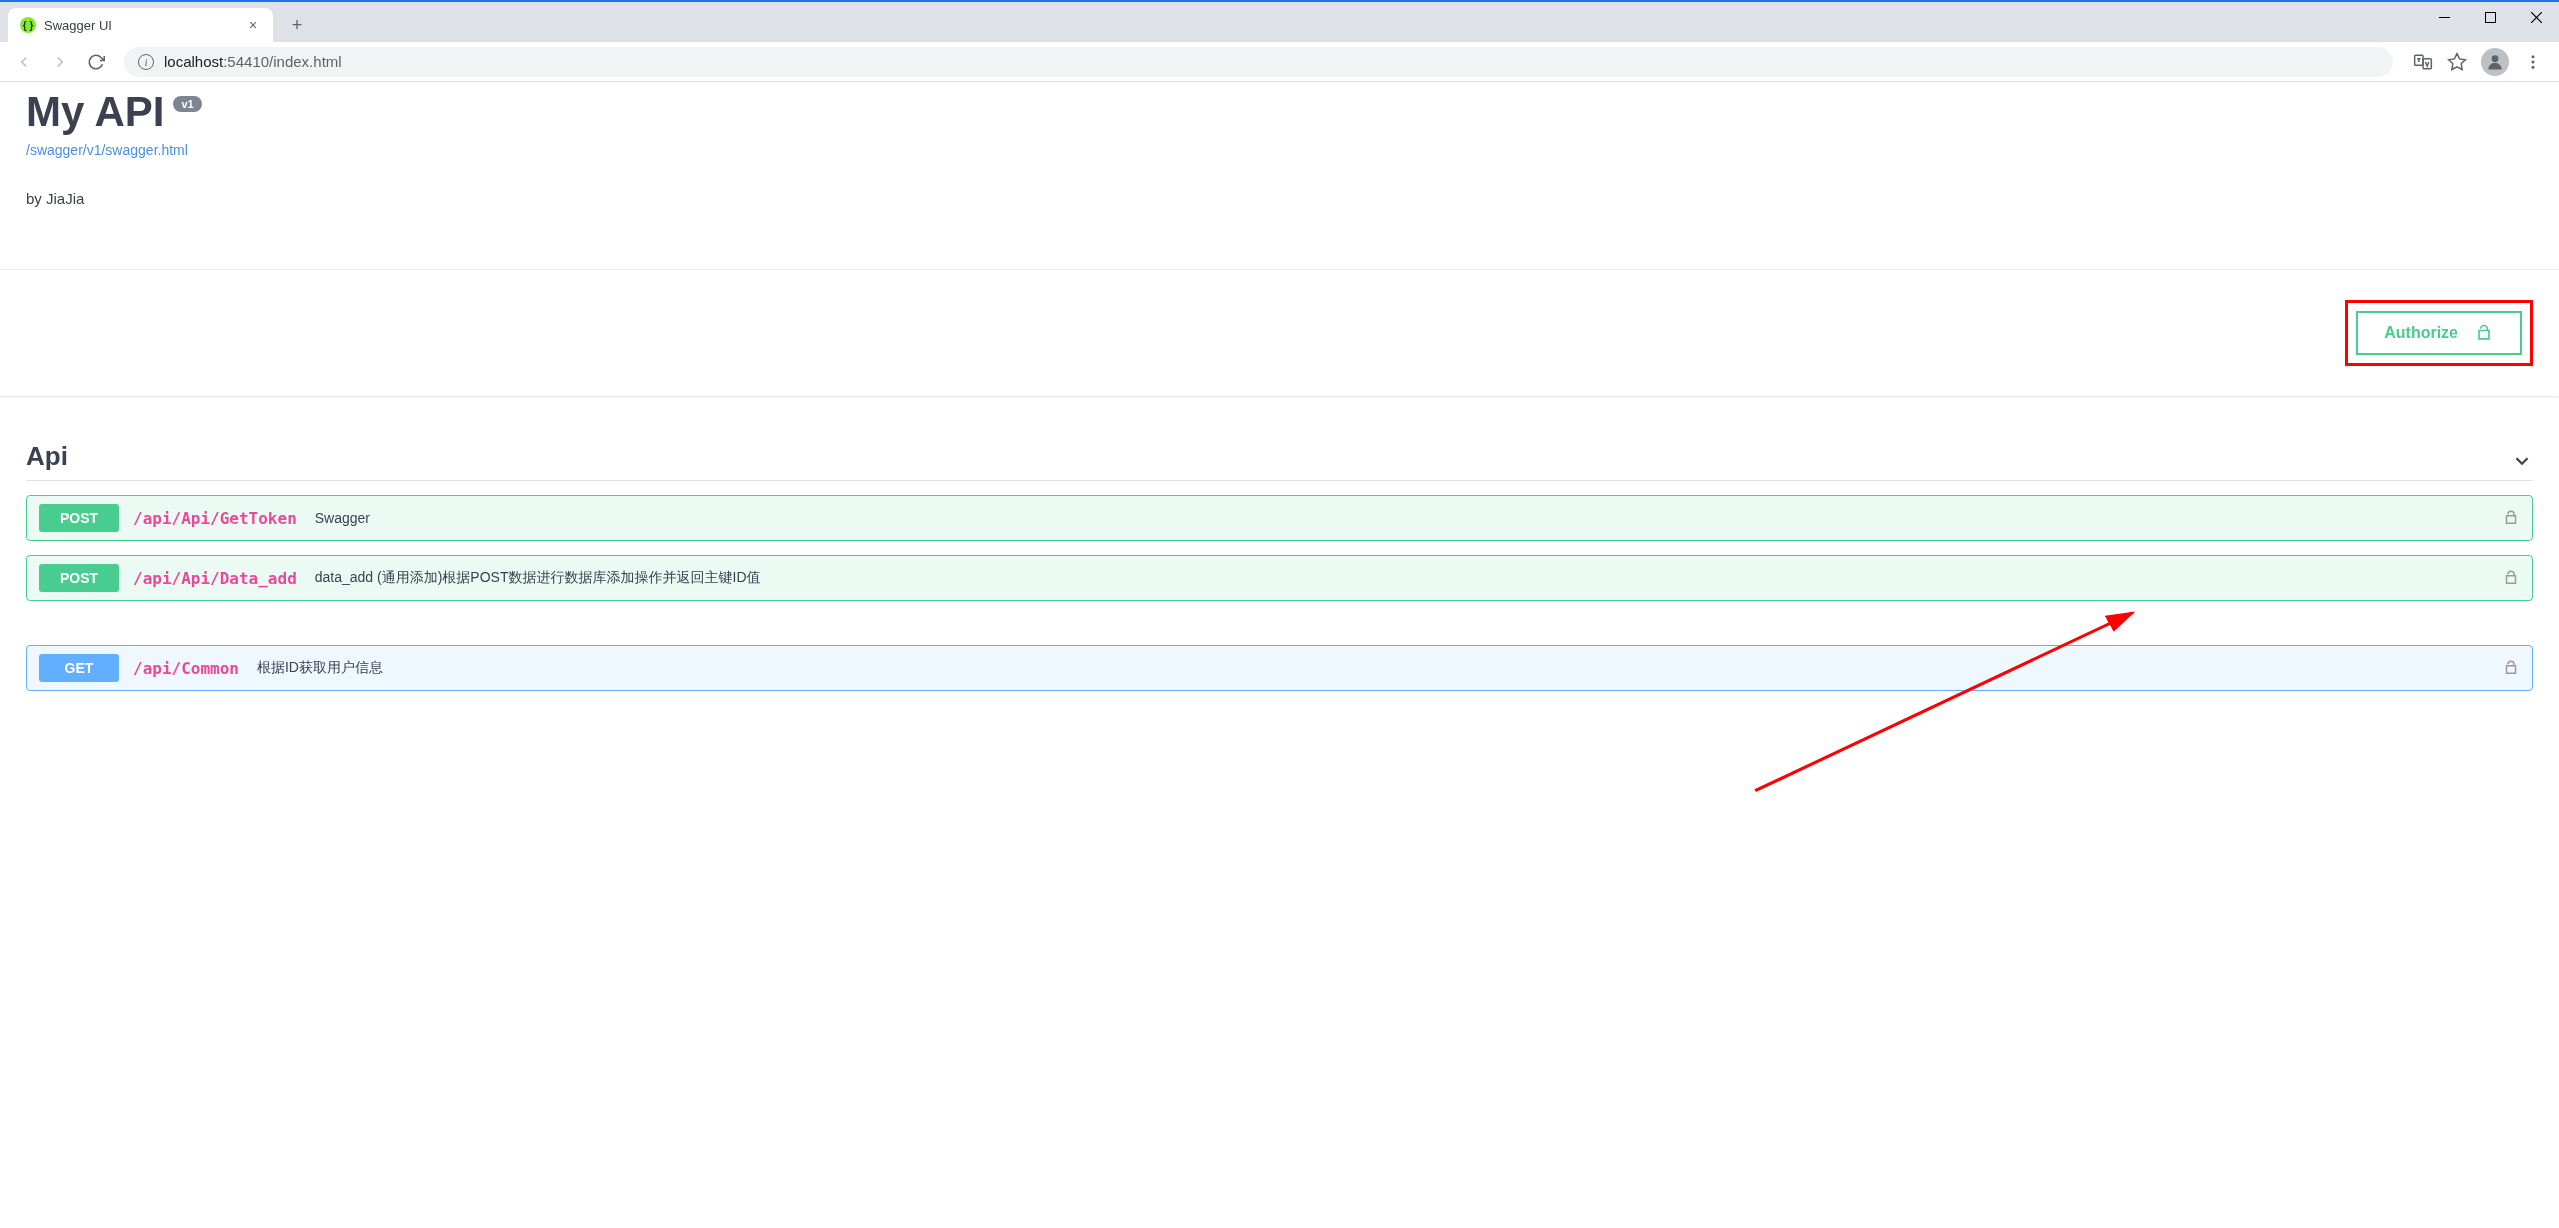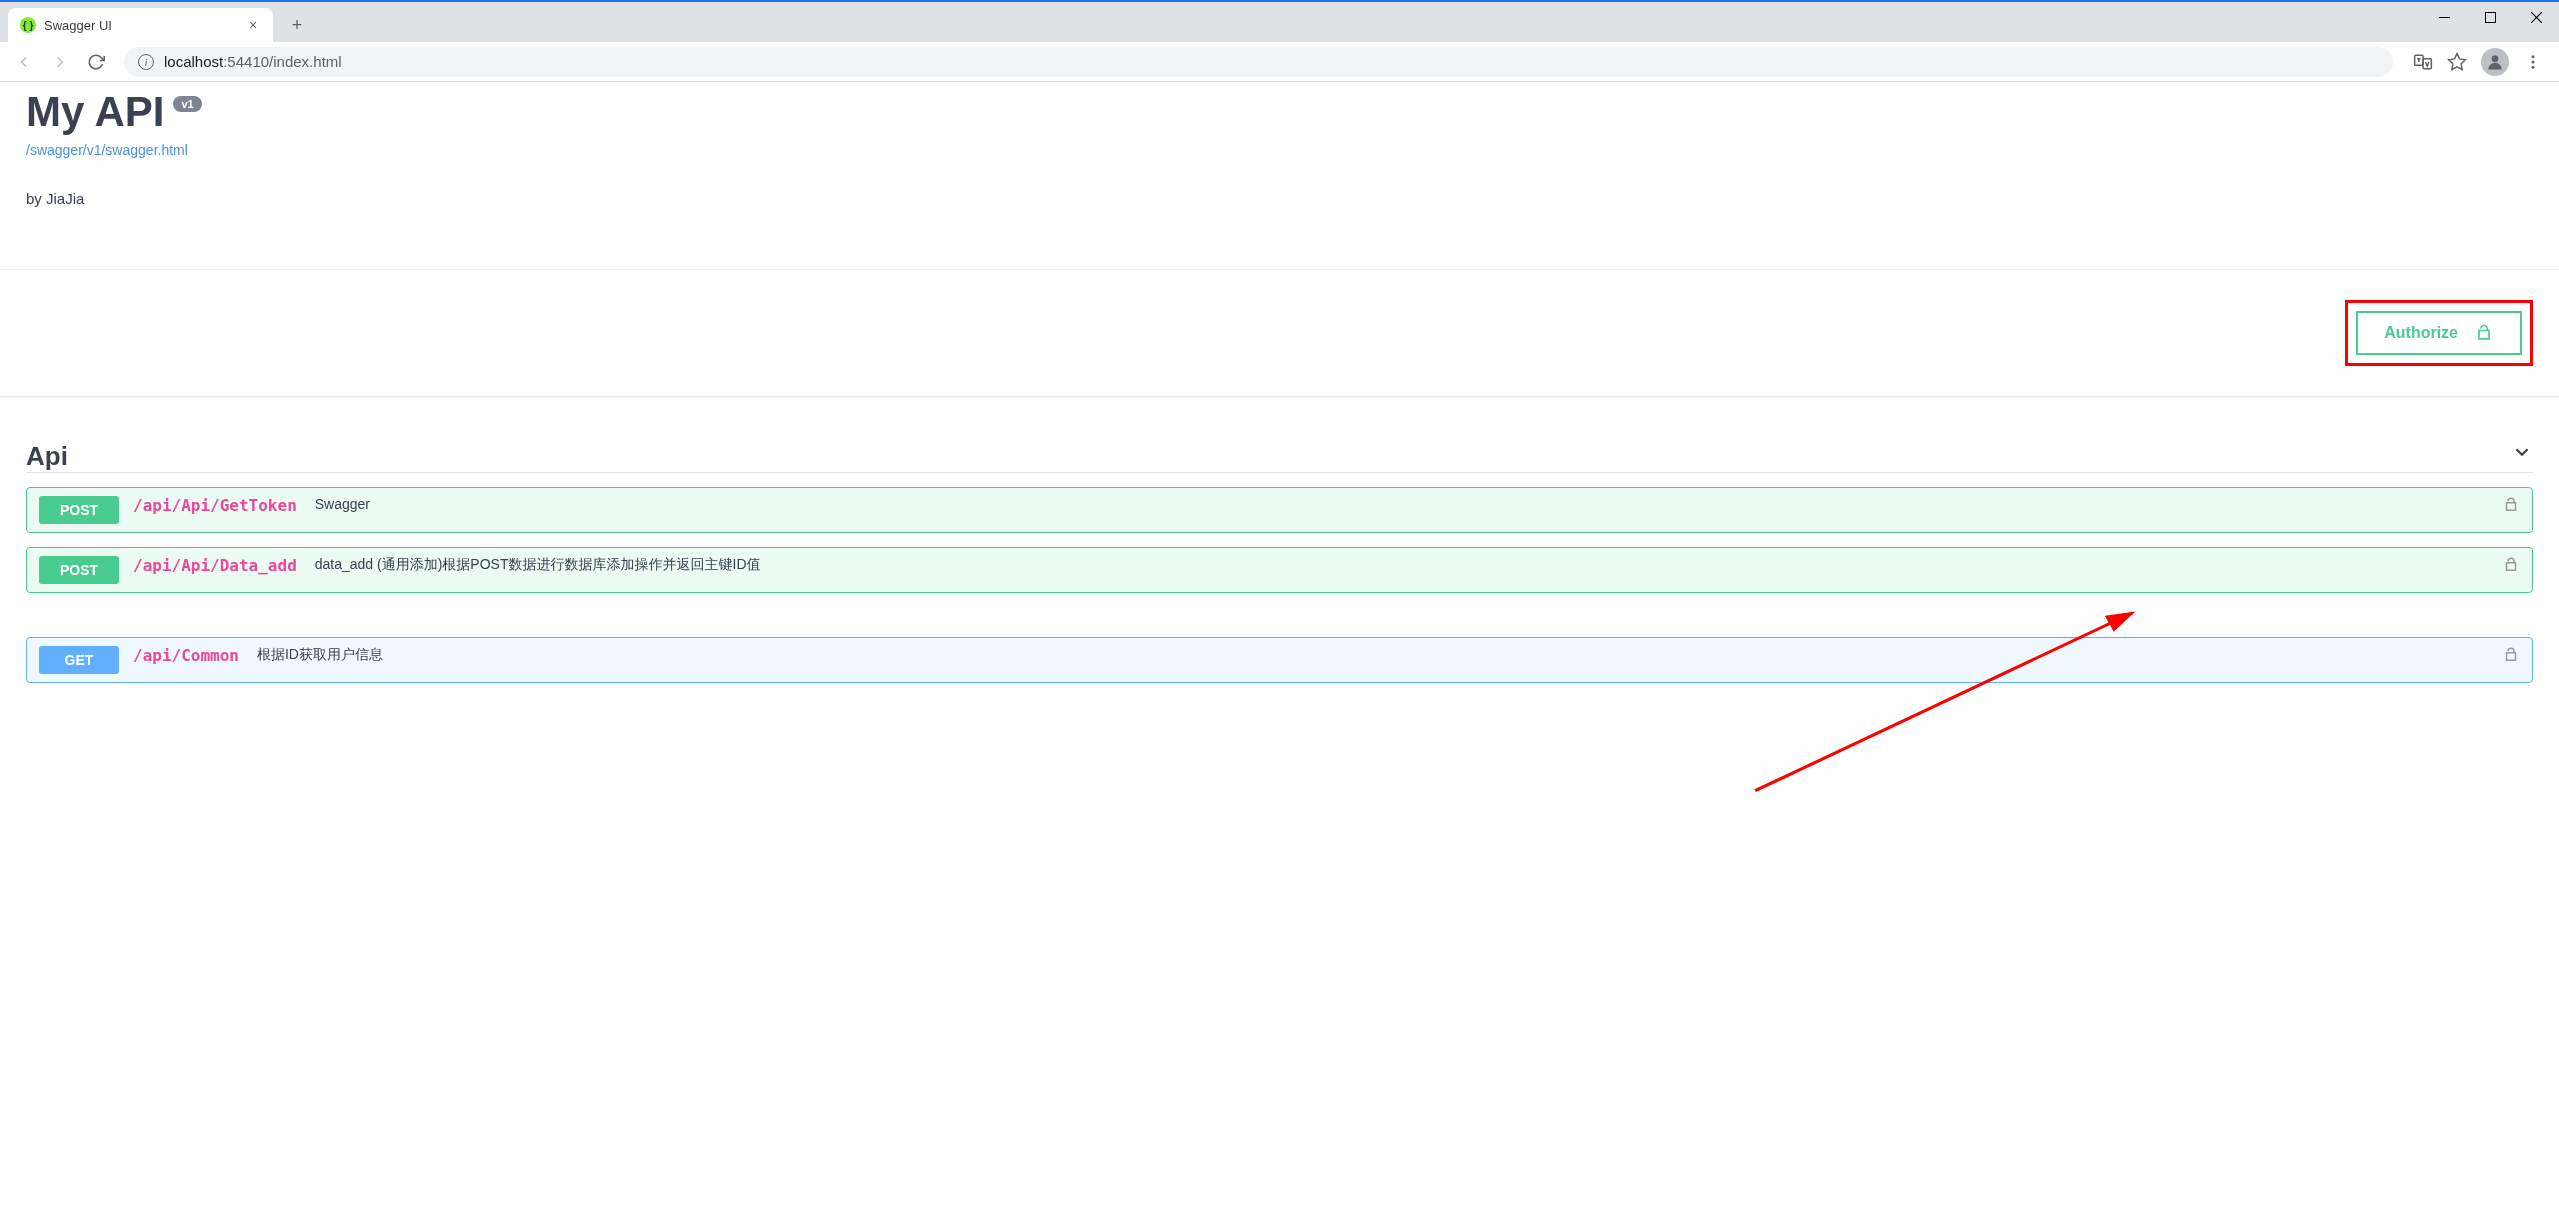--- a/index.html
+++ b/index.html
@@ -37,25 +37,25 @@
 .version-badge { background: #7d8492; color: #fff; font-size: 11px; font-weight: 700; padding: 2px 8px; border-radius: 8px; margin-top: 8px; }
 .swagger-link { font-size: 14px; color: #4990e2; margin-top: 6px; display: block; cursor: pointer; }
 .author { font-size: 15px; color: #3b4151; margin-top: 32px; }
 
 .scheme-section { border-top: 1px solid rgba(0,0,0,0.08); border-bottom: 1px solid rgba(0,0,0,0.08); margin-top: 62px; padding: 30px 0; display: flex; justify-content: flex-end; background: #fff; box-shadow: 0 1px 2px rgba(0,0,0,0.05); margin-left: -26px; margin-right: -26px; padding-right: 26px; padding-left: 26px; position: relative; }
 .authorize-highlight { border: 3px solid #ff0000; padding: 8px; }
 .authorize-btn { border: 2px solid #49cc90; background: #fff; color: #49cc90; font-size: 16px; font-weight: 700; padding: 10px 26px; display: flex; align-items: center; gap: 16px; cursor: pointer; font-family: inherit; }
 .lock-icon-auth { width: 20px; height: 20px; }
 
 .tag-section { margin-top: 44px; }
-.tag-header { display: flex; align-items: flex-start; justify-content: space-between; cursor: pointer; padding-bottom: 0; border-bottom: 1px solid rgba(59,65,81,0.15); }
+.tag-header { display: flex; align-items: flex-end; justify-content: space-between; cursor: pointer; padding-bottom: 8px; border-bottom: 1px solid rgba(59,65,81,0.15); }
 .tag-name { font-size: 26px; font-weight: 700; color: #3b4151; }
 .chevron { width: 22px; height: 22px; }
 
-.operation { border: 1px solid #49cc90; background: rgba(73,204,144,0.1); border-radius: 4px; margin-top: 14px; display: flex; align-items: flex-start; padding: 8px 12px; cursor: pointer; gap: 14px; }
+.operation { border: 1px solid #49cc90; background: rgba(73,204,144,0.1); border-radius: 4px; margin-top: 14px; display: flex; align-items: center; padding: 8px 12px; cursor: pointer; gap: 14px; }
 .operation.get { border-color: #61affe; background: rgba(97,175,254,0.1); }
 .method-badge { background: #49cc90; color: #fff; font-weight: 700; font-size: 14px; padding: 6px 0; width: 80px; text-align: center; border-radius: 3px; flex-shrink: 0; }
 .operation.get .method-badge { background: #61affe; }
 .op-path { font-family: "Consolas", monospace; font-size: 16px; font-weight: 600; color: #ec4899; }
 .op-summary { font-size: 14px; color: #3b4151; margin-left: 4px; }
 .op-lock { margin-left: auto; color: #9a9a9a; }
 .op-lock svg { width: 18px; height: 18px; display: block; }
 
 
 .annotation-svg { position: absolute; pointer-events: none; top: 0; left: 0; width: 100%; height: 100%; }

